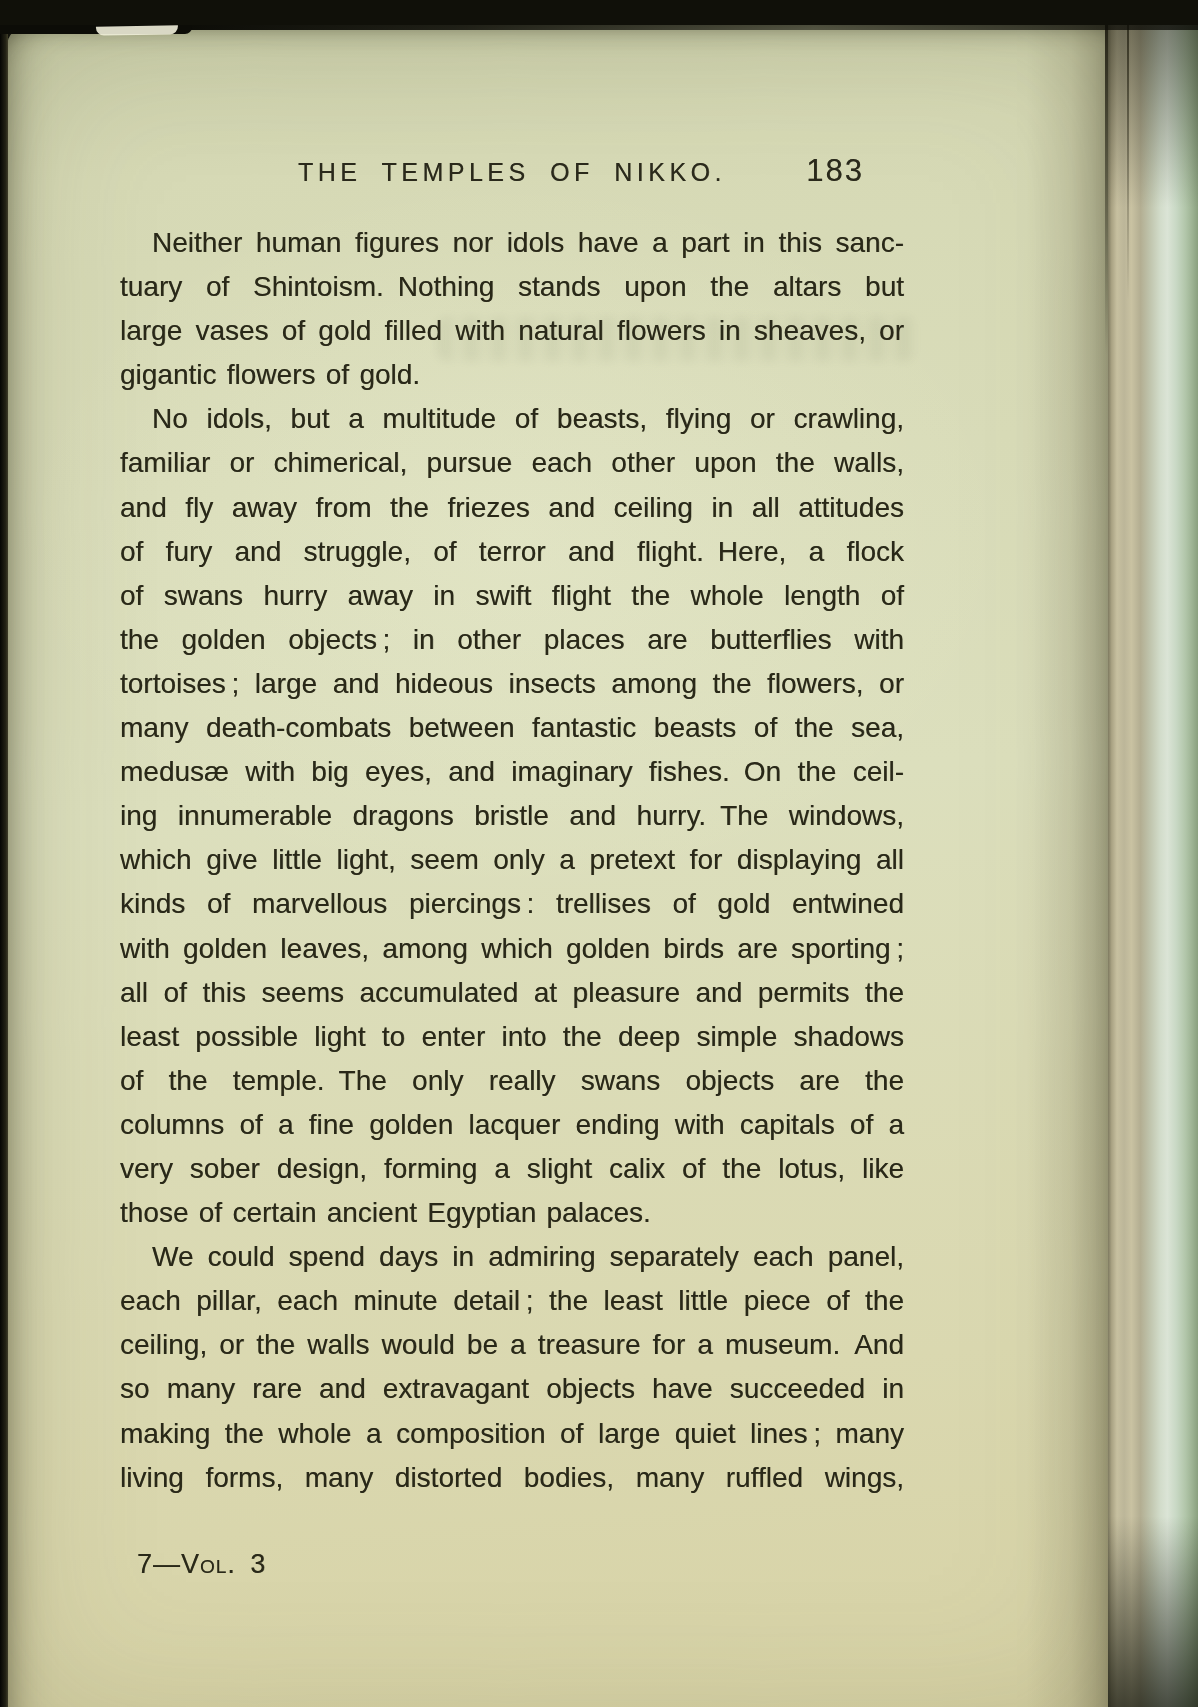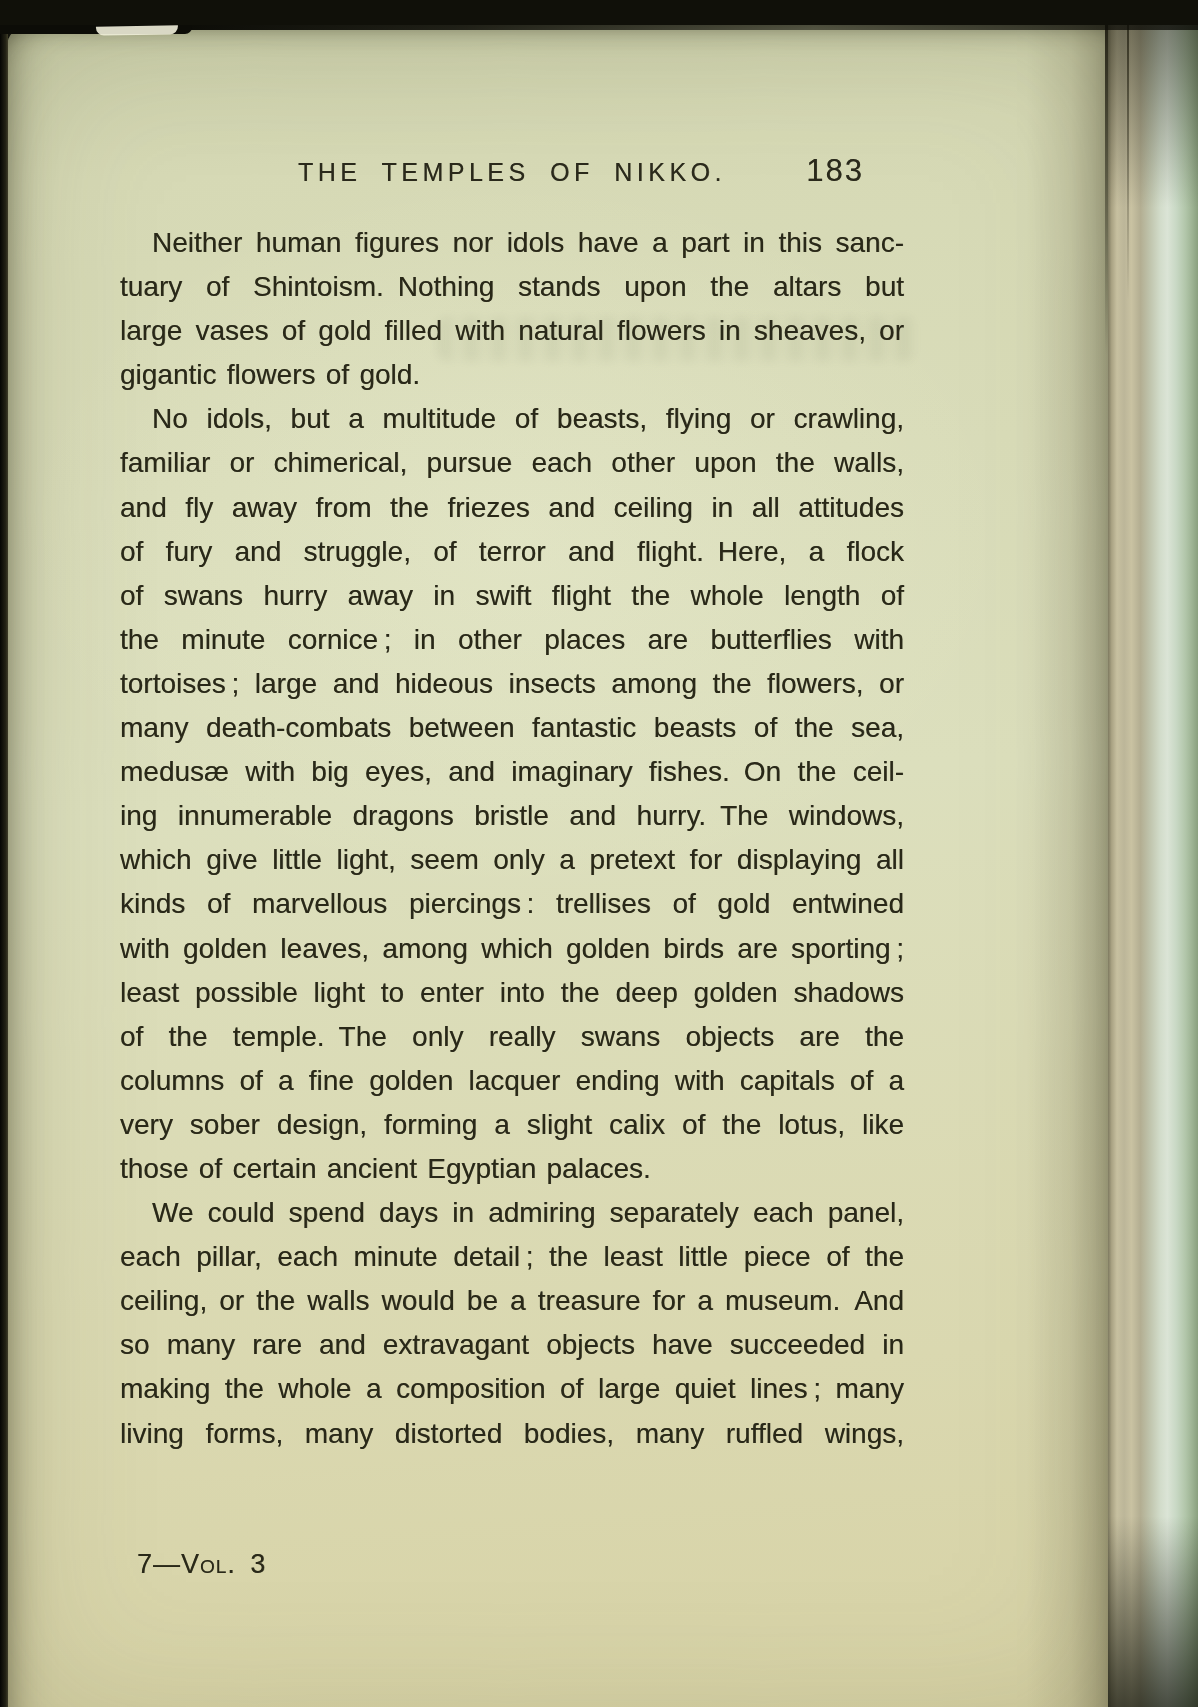--- a/index.html
+++ b/index.html
@@ -161,29 +161,30 @@
     <div class="text-block">
         <div class="line indent">Neither human figures nor idols have a part in this sanc-</div>
         <div class="line">tuary of Shintoism. Nothing stands upon the altars but</div>
         <div class="line">large vases of gold filled with natural flowers in sheaves, or</div>
         <div class="line endline">gigantic flowers of gold.</div>
         <div class="line indent">No idols, but a multitude of beasts, flying or crawling,</div>
         <div class="line">familiar or chimerical, pursue each other upon the walls,</div>
         <div class="line">and fly away from the friezes and ceiling in all attitudes</div>
         <div class="line">of fury and struggle, of terror and flight. Here, a flock</div>
         <div class="line">of swans hurry away in swift flight the whole length of</div>
-        <div class="line">the minute cornice ; in other places are butterflies with</div>
+        <div class="line">the golden objects ; in other places are butterflies with</div>
         <div class="line">tortoises ; large and hideous insects among the flowers, or</div>
         <div class="line">many death-combats between fantastic beasts of the sea,</div>
         <div class="line">medusæ with big eyes, and imaginary fishes. On the ceil-</div>
         <div class="line">ing innumerable dragons bristle and hurry. The windows,</div>
         <div class="line">which give little light, seem only a pretext for displaying all</div>
         <div class="line">kinds of marvellous piercings : trellises of gold entwined</div>
         <div class="line">with golden leaves, among which golden birds are sporting ;</div>
-        <div class="line">least possible light to enter into the deep golden shadows</div>
+        <div class="line">all of this seems accumulated at pleasure and permits the</div>
+        <div class="line">least possible light to enter into the deep simple shadows</div>
         <div class="line">of the temple. The only really swans objects are the</div>
         <div class="line">columns of a fine golden lacquer ending with capitals of a</div>
         <div class="line">very sober design, forming a slight calix of the lotus, like</div>
         <div class="line endline">those of certain ancient Egyptian palaces.</div>
         <div class="line indent">We could spend days in admiring separately each panel,</div>
         <div class="line">each pillar, each minute detail ; the least little piece of the</div>
         <div class="line">ceiling, or the walls would be a treasure for a museum. And</div>
         <div class="line">so many rare and extravagant objects have succeeded in</div>
         <div class="line">making the whole a composition of large quiet lines ; many</div>
         <div class="line">living forms, many distorted bodies, many ruffled wings,</div>

